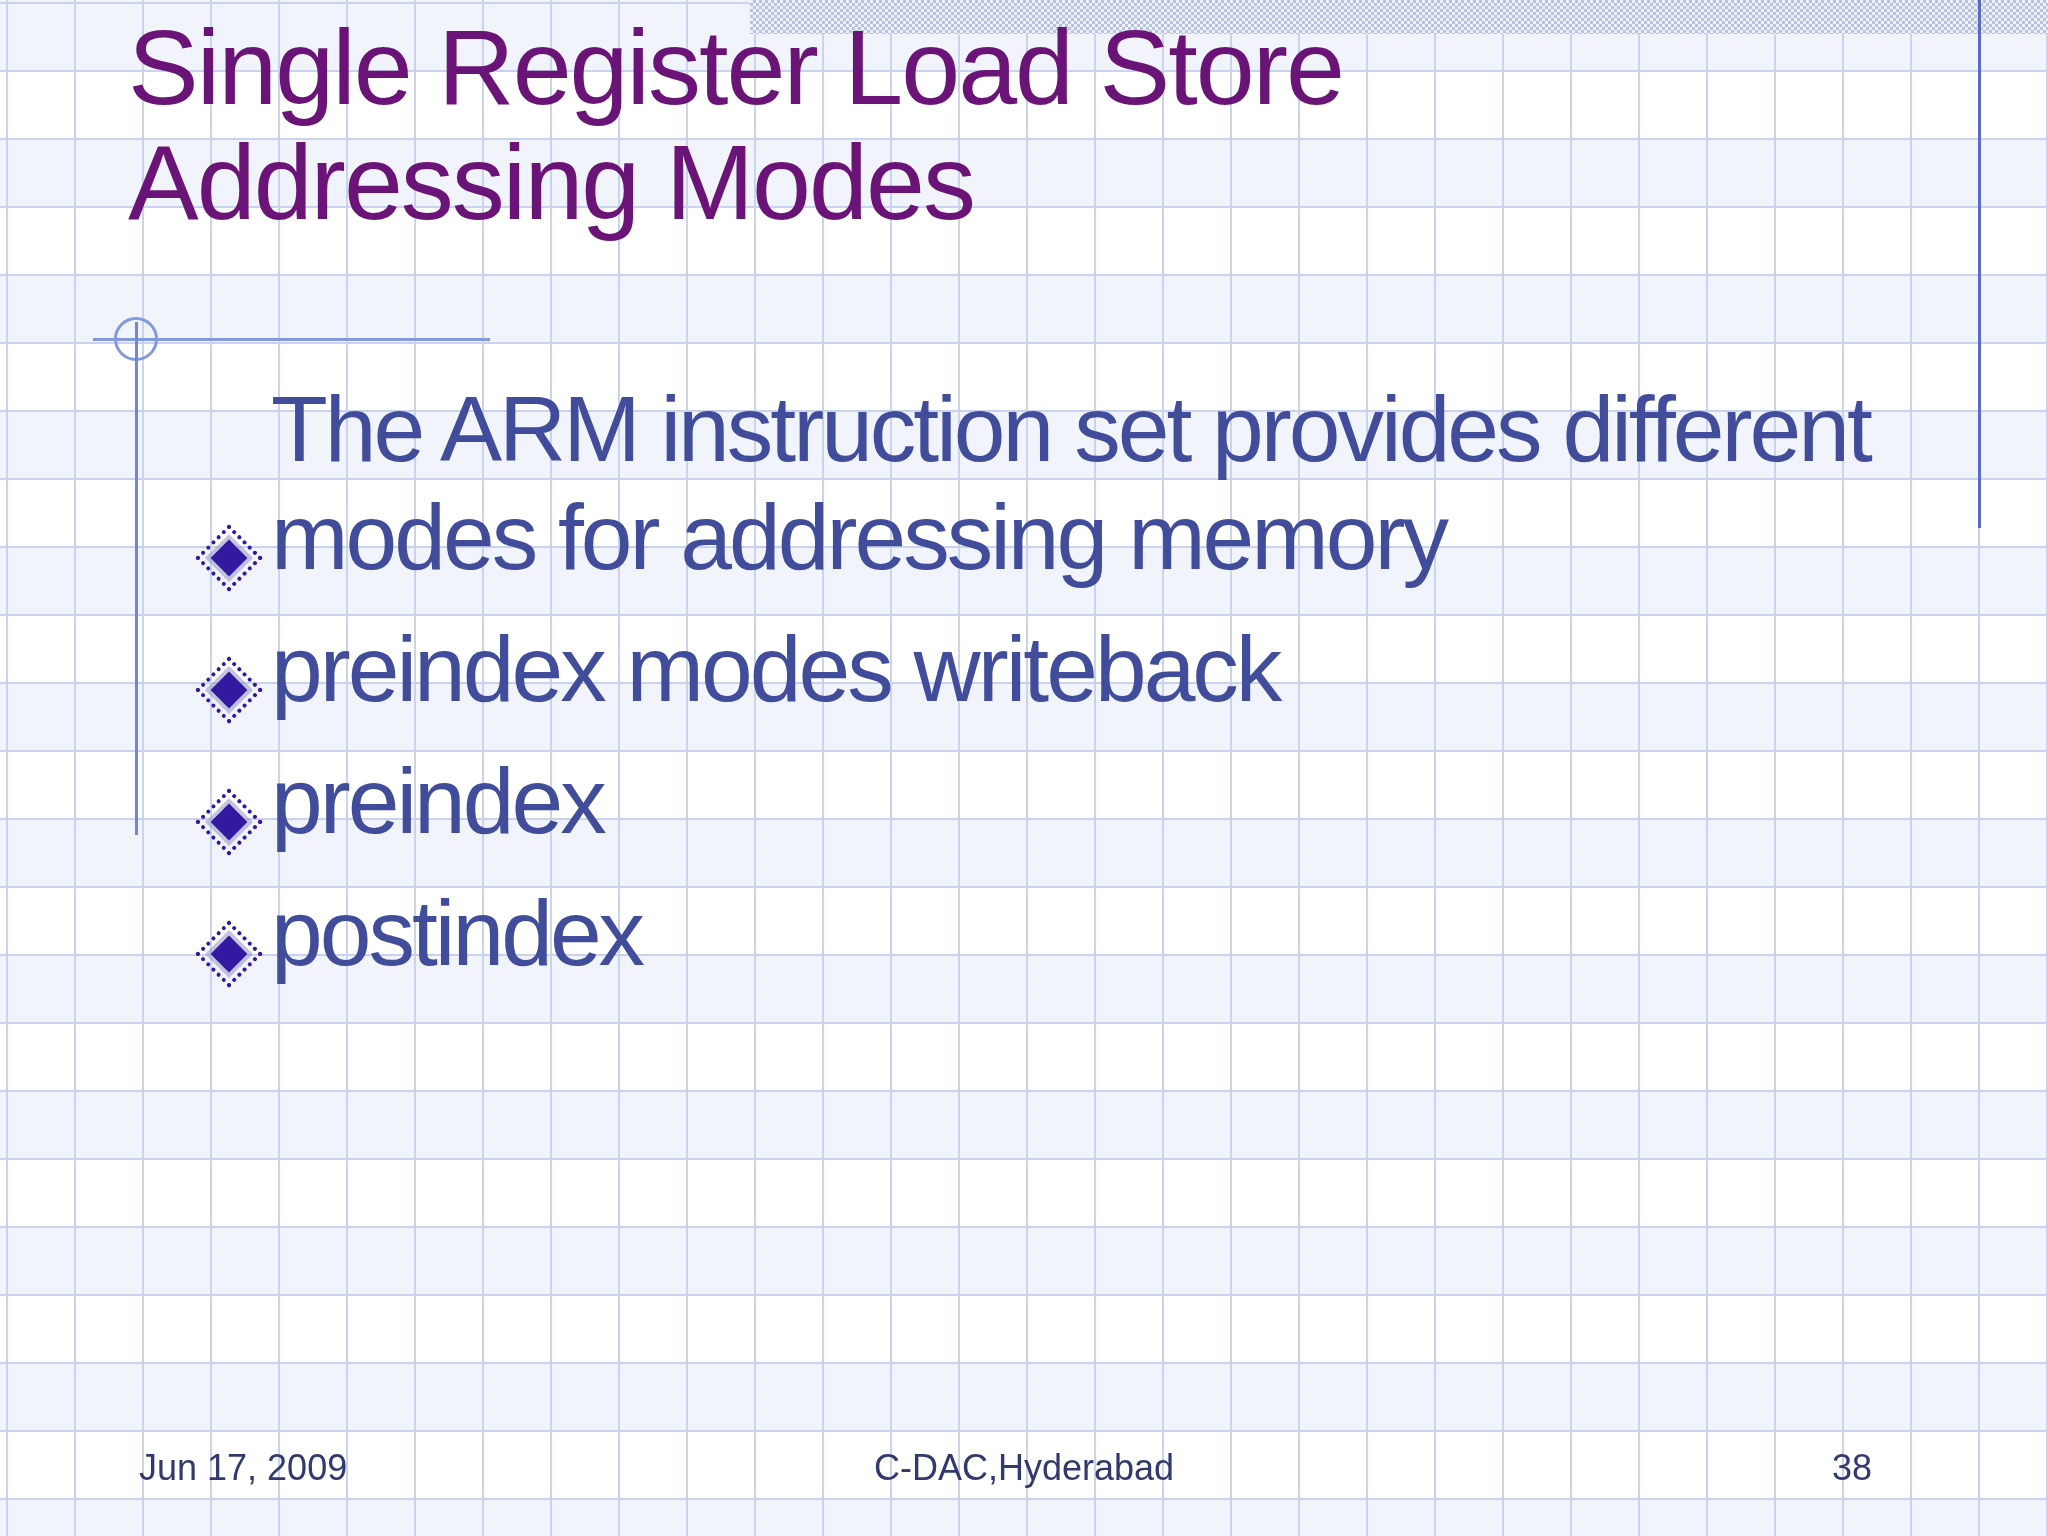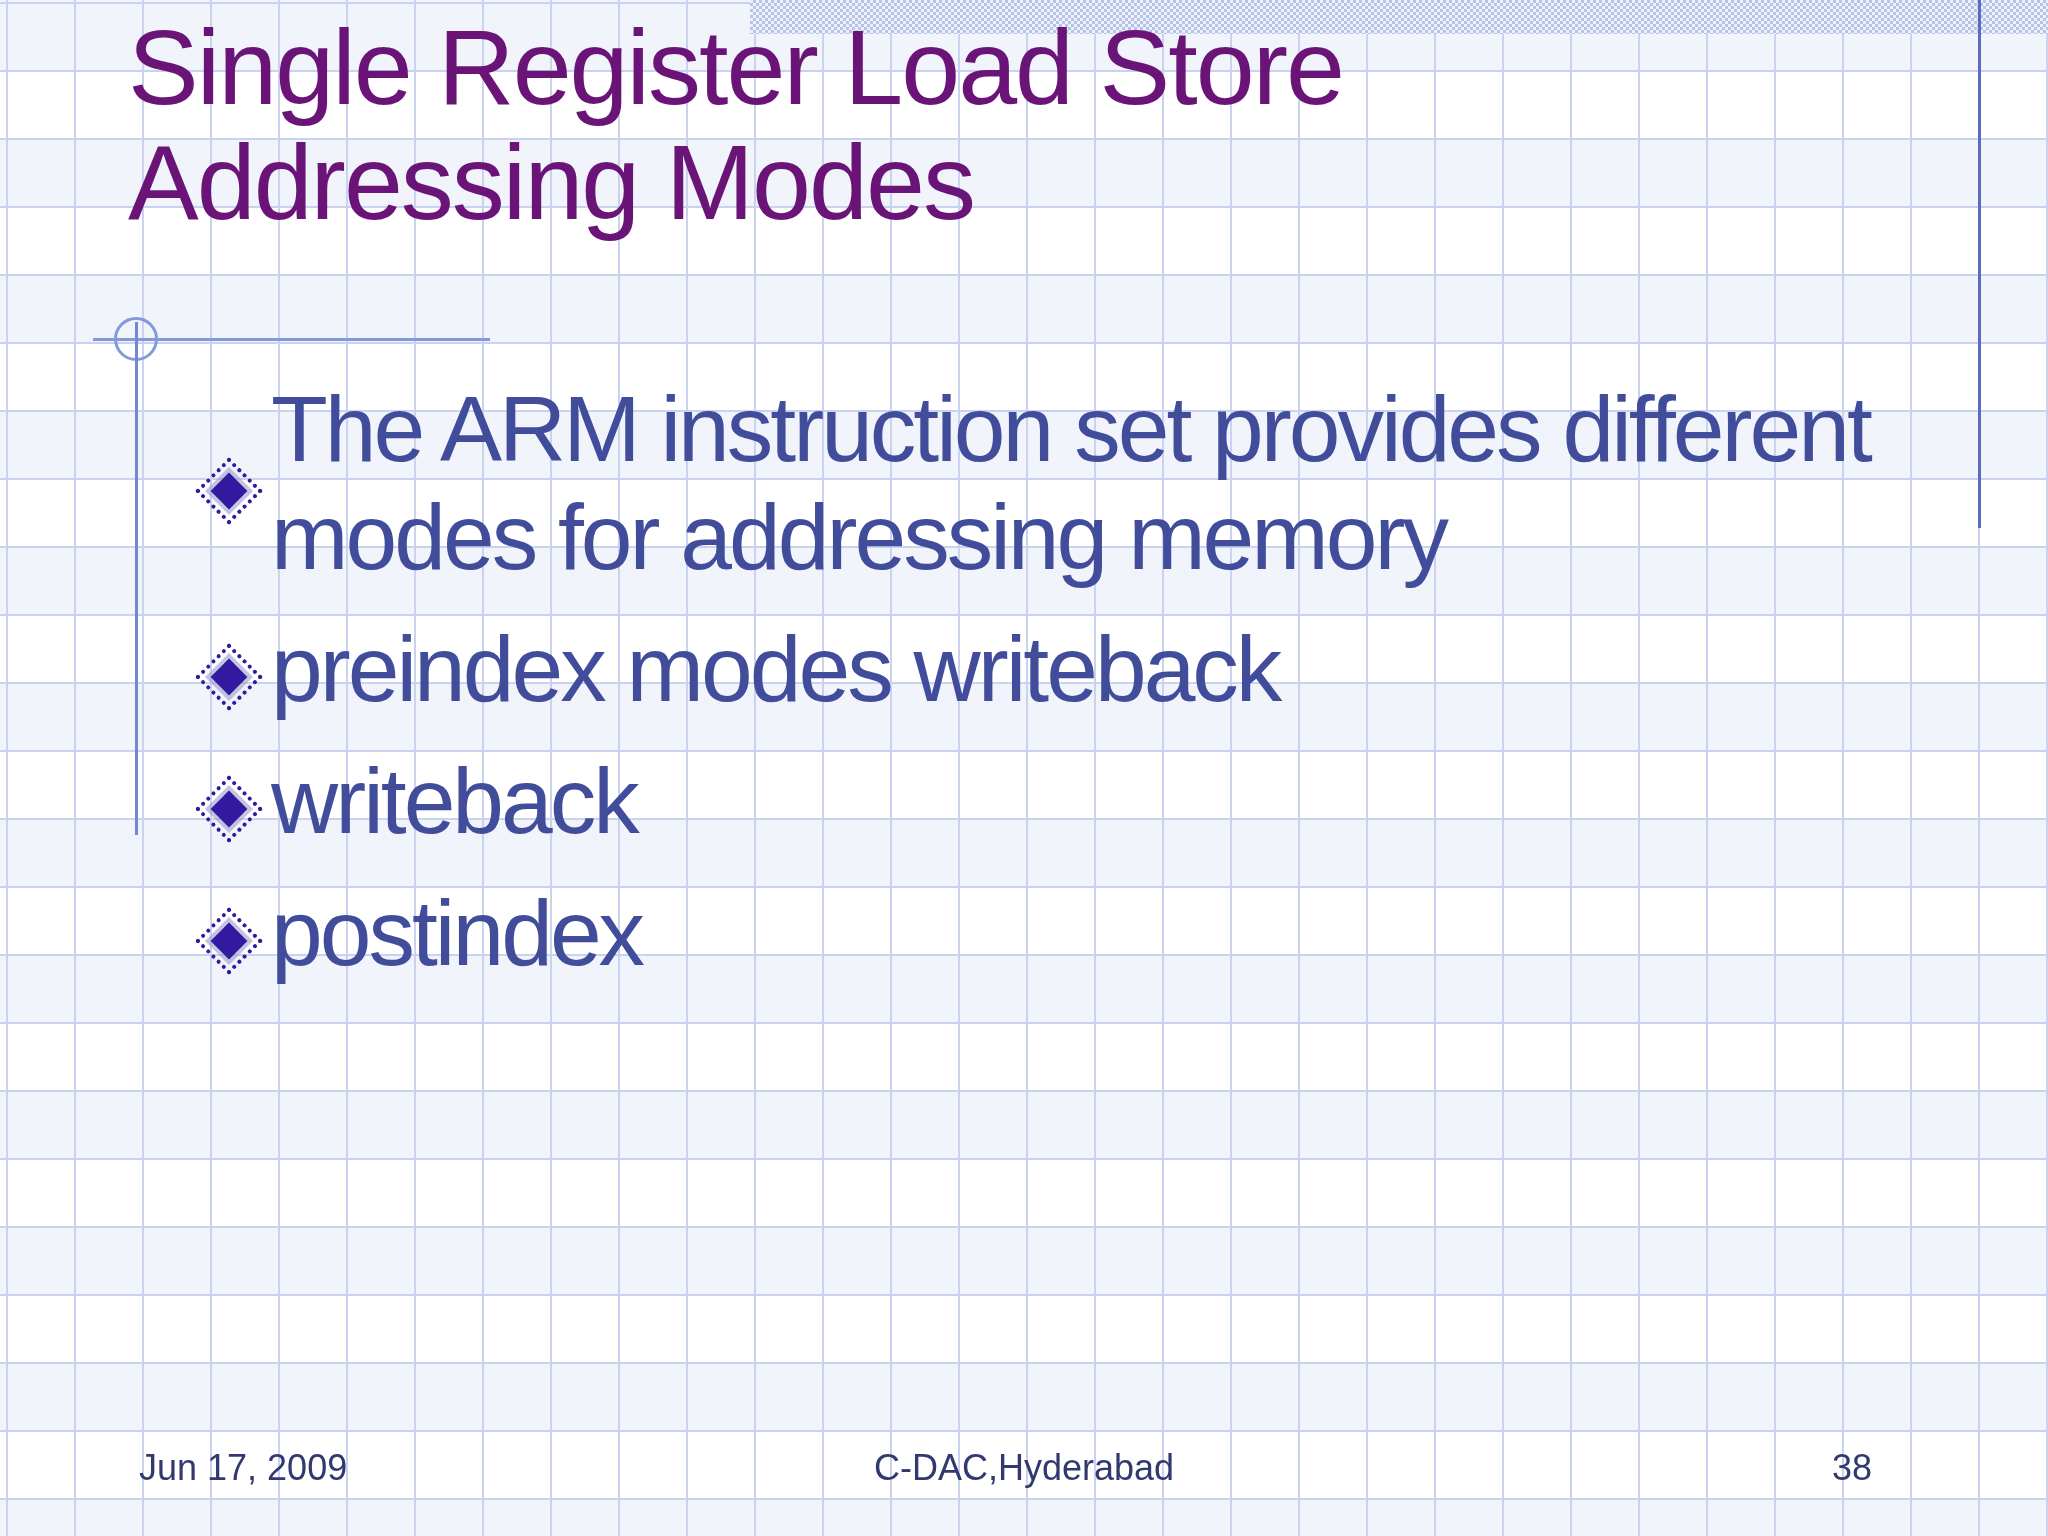--- a/index.html
+++ b/index.html
@@ -46,21 +46,21 @@
     font-size:106px;line-height:115px;font-weight:400;
     letter-spacing:-2px;
     color:#6a1477;
     white-space:pre-line;
   }
   ul.bullets{
     position:absolute;left:196px;top:375px;margin:0;padding:0;
     list-style:none;width:1840px;
   }
   ul.bullets li{
-    display:flex;align-items:center;
+    display:flex;align-items:flex-end;
   }
   ul.bullets li + li{margin-top:24px;}
   .diamond{
     flex:none;width:66px;height:66px;position:relative;margin-top:15px;
   }
   .diamond::before{
     content:"";position:absolute;inset:9px;transform:rotate(45deg);
     border:4px dotted #3318a0;background:transparent;box-sizing:border-box;
   }
   .diamond::after{
@@ -110,21 +110,21 @@
     </li>
     <li>
       <span class="diamond"></span>
       <span class="bullet-text">
         <div>preindex modes writeback</div>
       </span>
     </li>
     <li>
       <span class="diamond"></span>
       <span class="bullet-text">
-        <div>writeback</div>
+        <div>preindex</div>
       </span>
     </li>
     <li>
       <span class="diamond"></span>
       <span class="bullet-text">
         <div>postindex</div>
       </span>
     </li>
   </ul>
 

